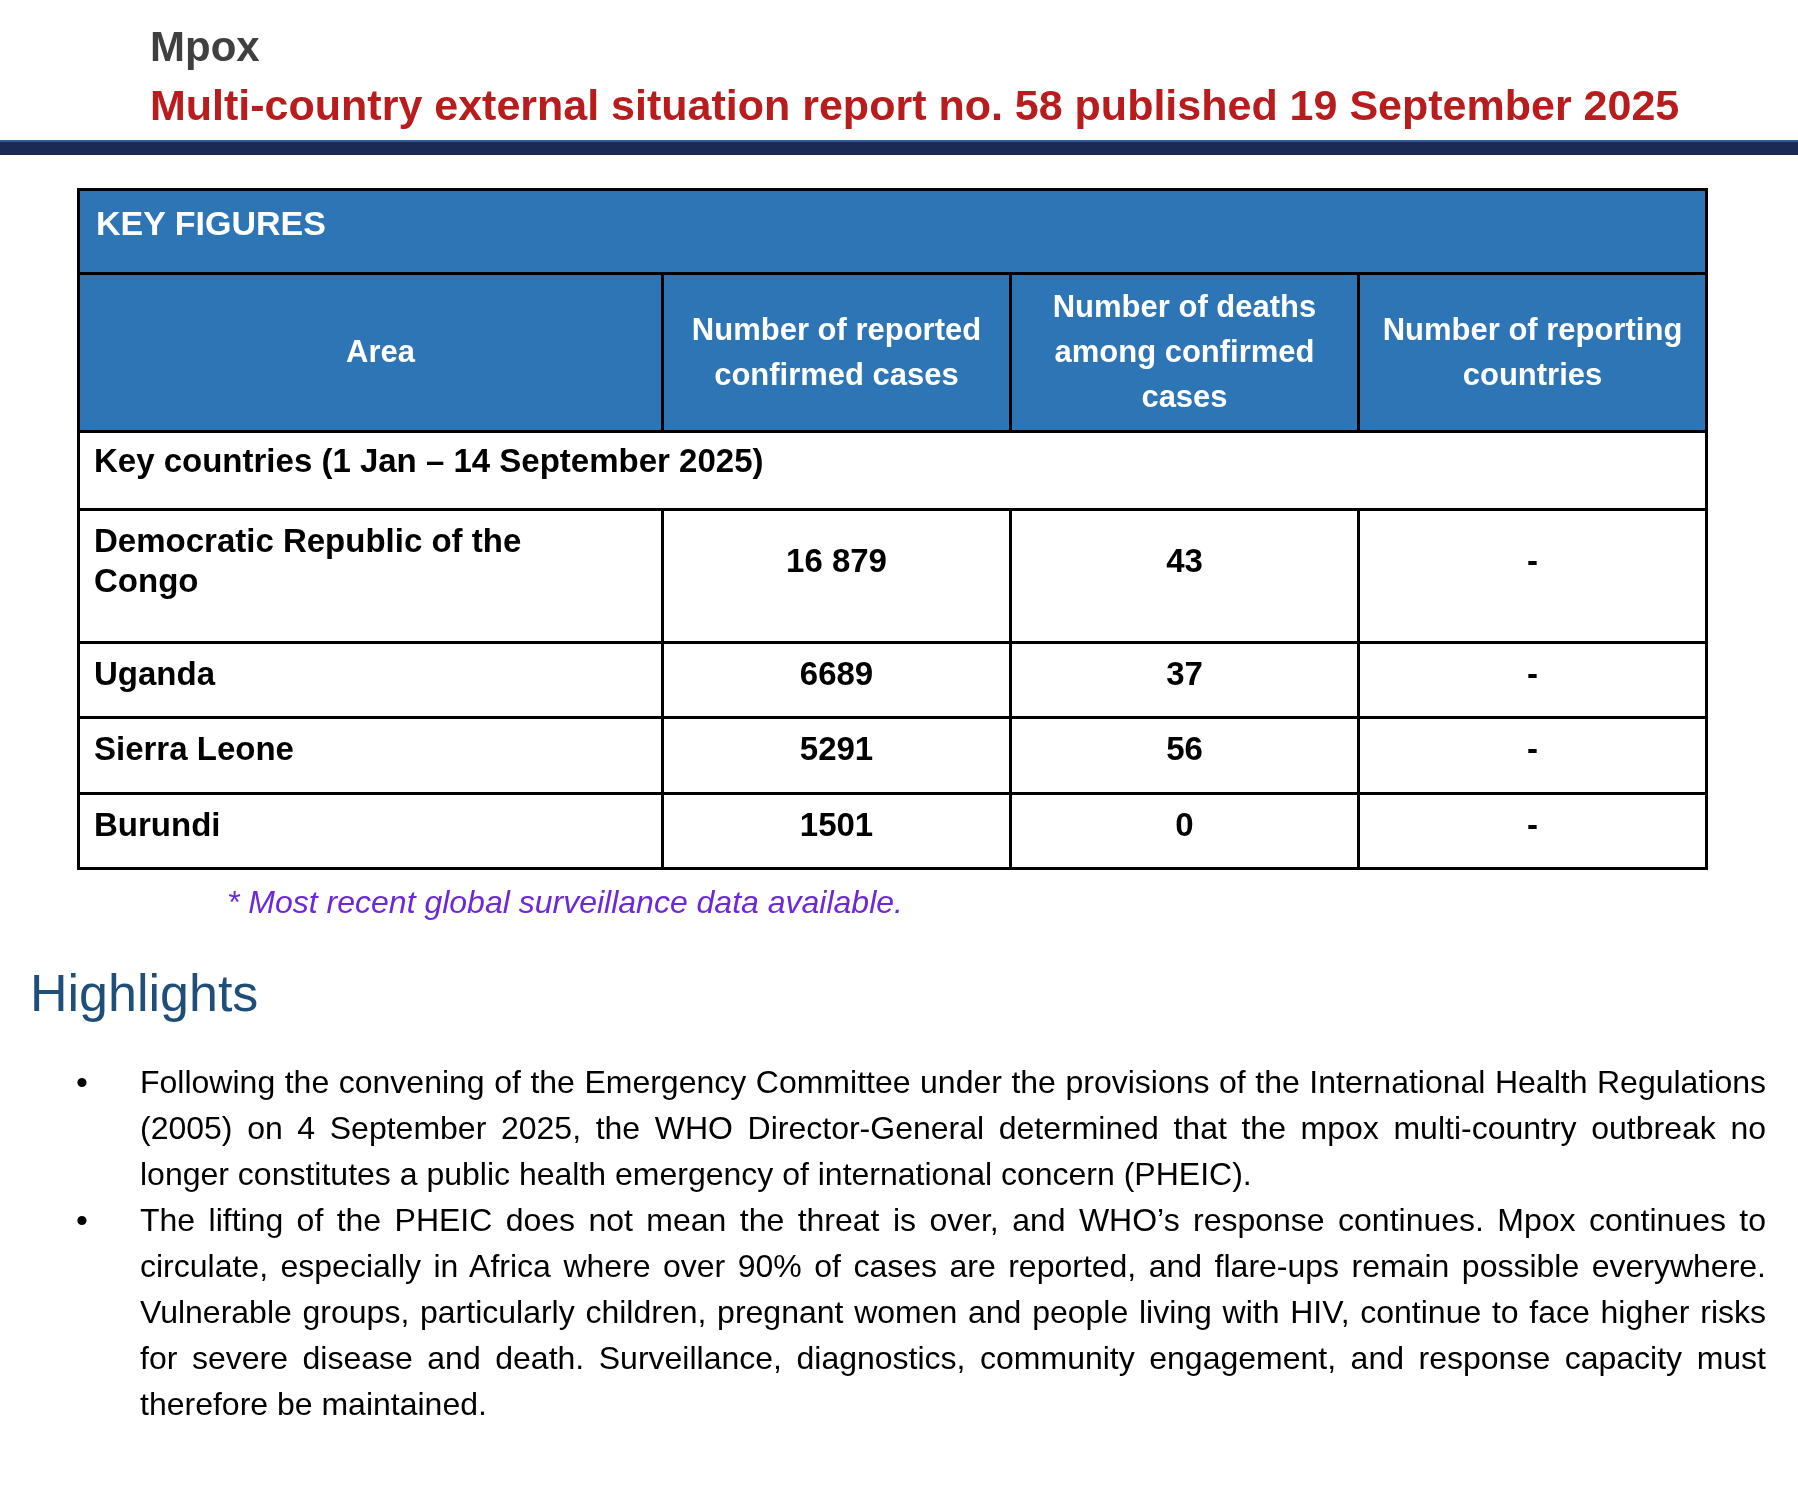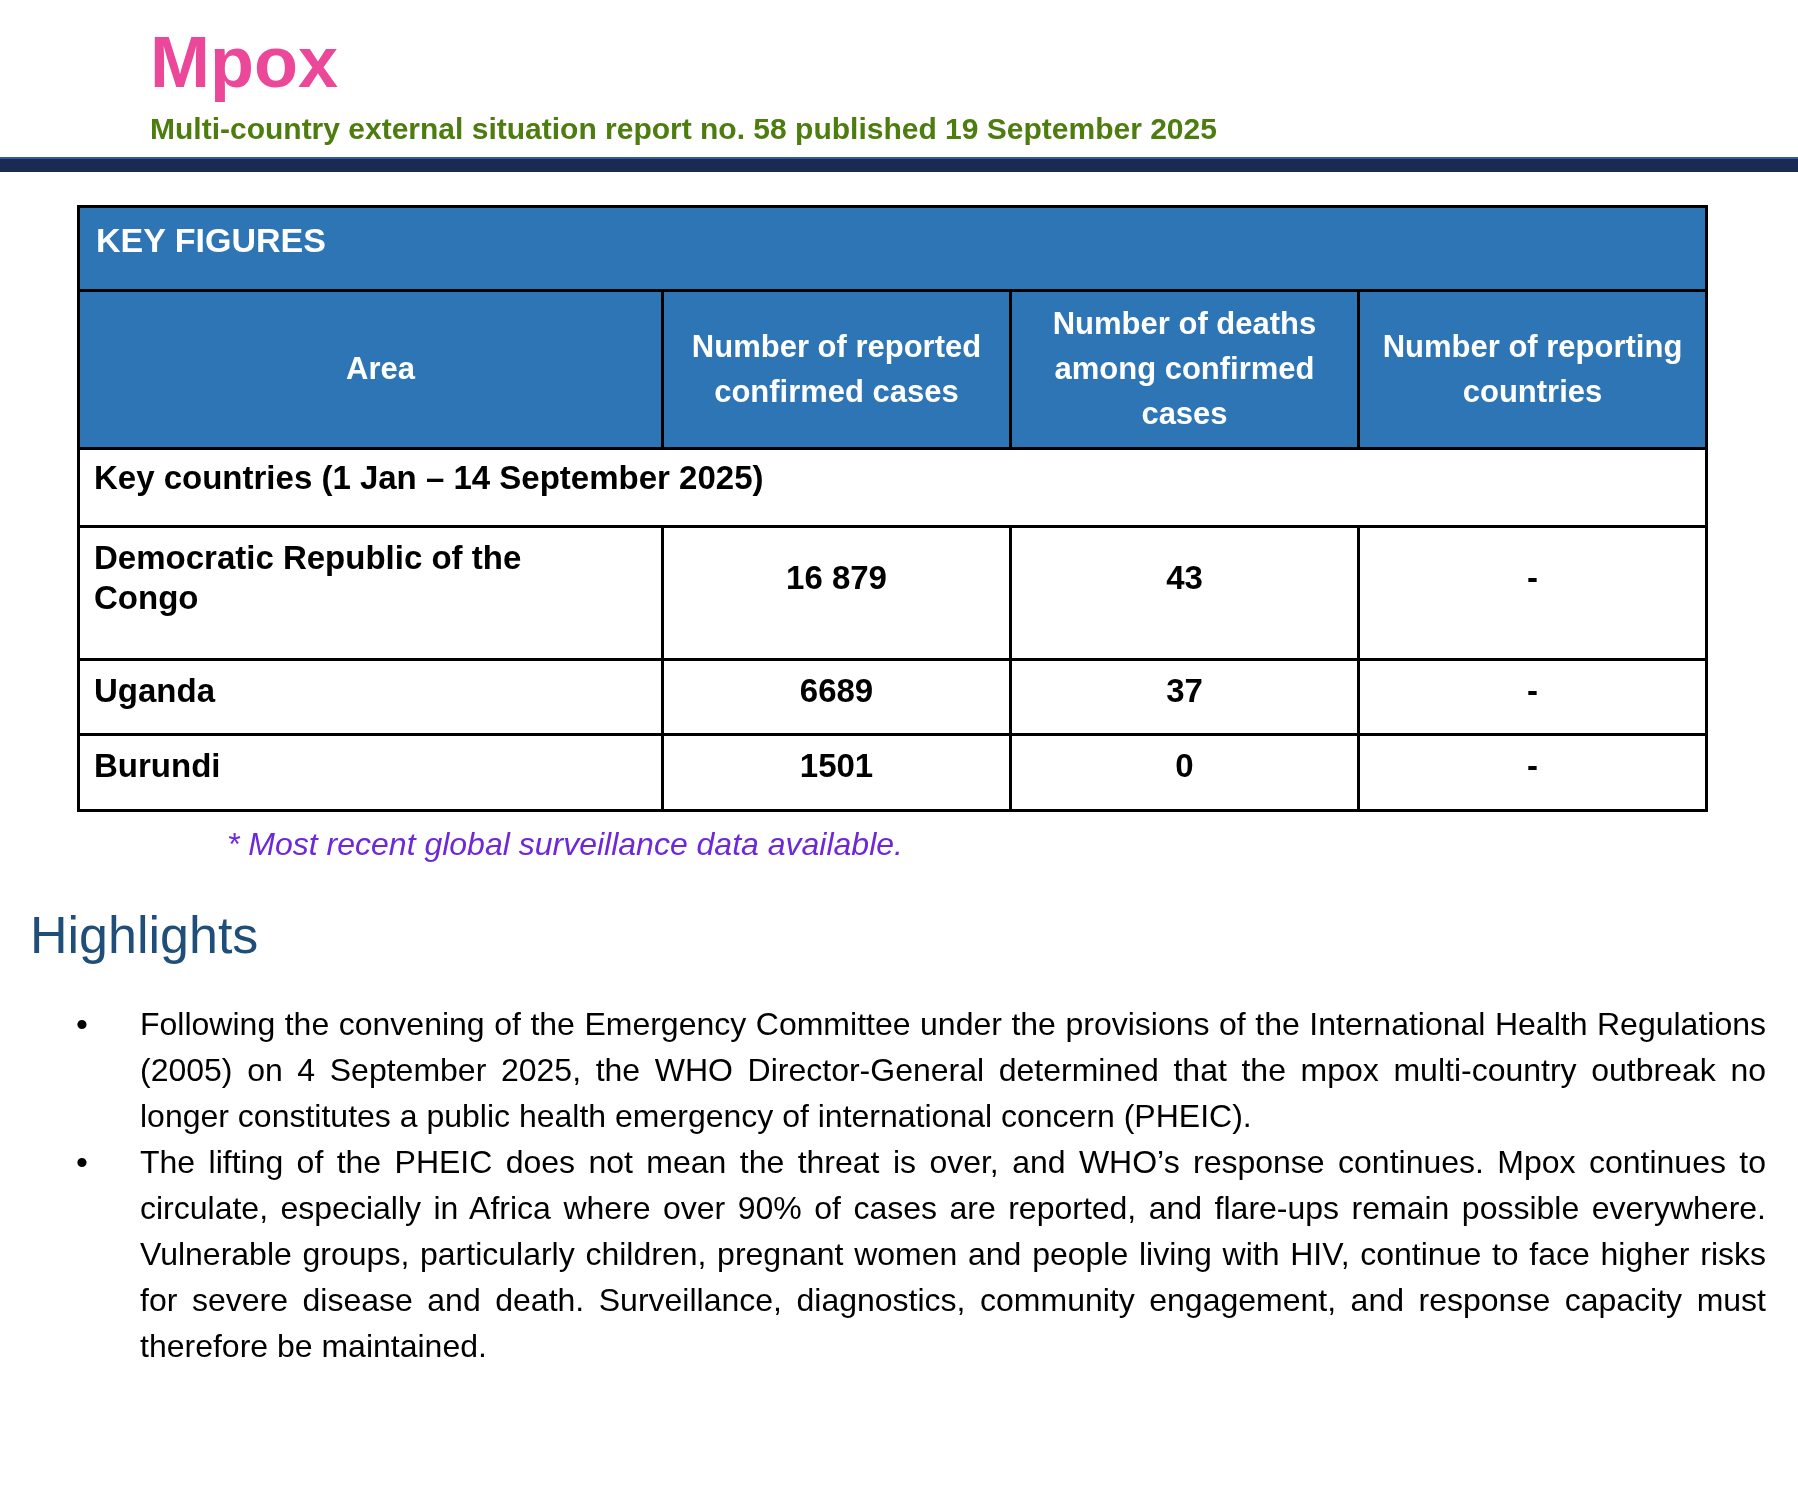--- a/index.html
+++ b/index.html
@@ -16,31 +16,31 @@
     box-sizing: border-box;
     overflow: hidden;
   }
   * { box-sizing: border-box; }
 
   
   .header {
     padding: 26px 0 0 150px;
   }
   .title {
-    font-size: 72px;
-    font-weight: bold;
-    color: #ec4899;
+    font-size: 42px;
+    font-weight: bold;
+    color: #404040;
     line-height: 1.0;
     letter-spacing: 0px;
   }
   .subtitle {
     margin-top: 16px;
-    font-size: 30px;
-    font-weight: bold;
-    color: #4d7c0f;
+    font-size: 43px;
+    font-weight: bold;
+    color: #b91c1c;
     line-height: 1.0;
   }
   .divider-bar {
     margin-top: 13px;
     width: 100%;
     height: 15px;
     background: #1B2A52;
     border-top: 2px solid #2E5AA0;
   }
 
@@ -174,20 +174,26 @@
         <td class="num">43</td>
         <td class="num">-</td>
       </tr>
       <tr class="country-row">
         <td class="area">Uganda</td>
         <td class="num">6689</td>
         <td class="num">37</td>
         <td class="num">-</td>
       </tr>
       <tr class="country-row">
+        <td class="area">Sierra Leone</td>
+        <td class="num">5291</td>
+        <td class="num">56</td>
+        <td class="num">-</td>
+      </tr>
+      <tr class="country-row">
         <td class="area">Burundi</td>
         <td class="num">1501</td>
         <td class="num">0</td>
         <td class="num">-</td>
       </tr>
     </tbody>
   </table>
   <div class="footnote">* Most recent global surveillance data available.</div>
 </div>
 

